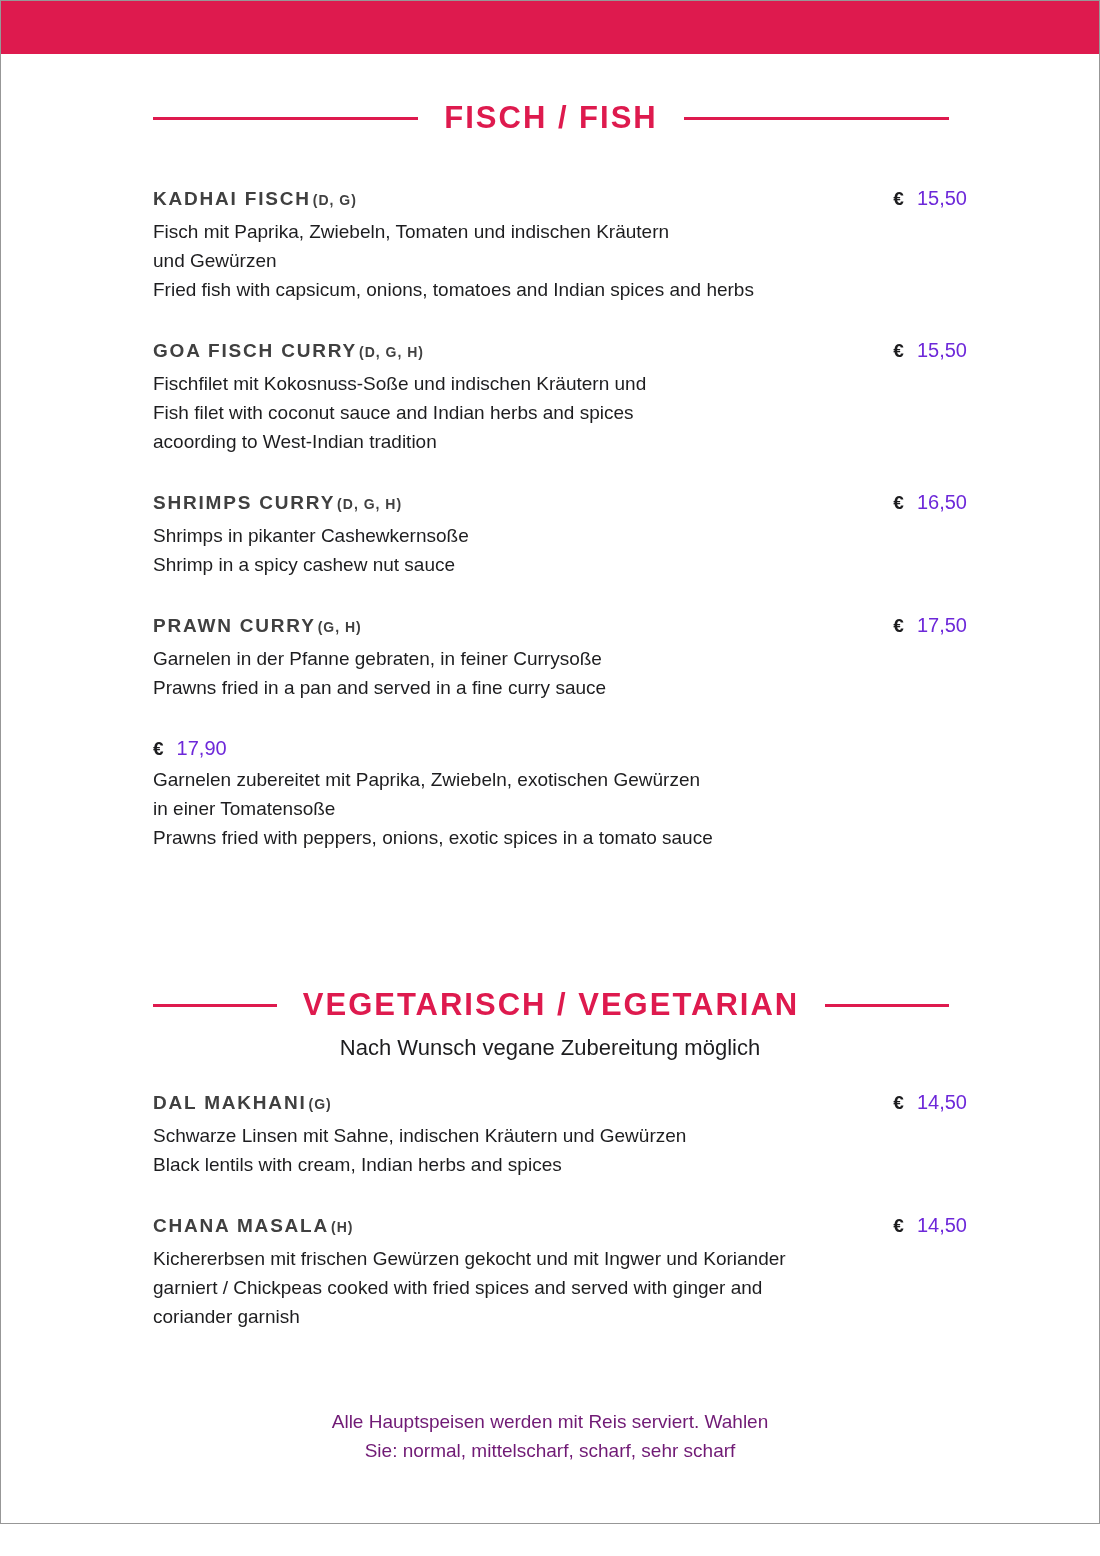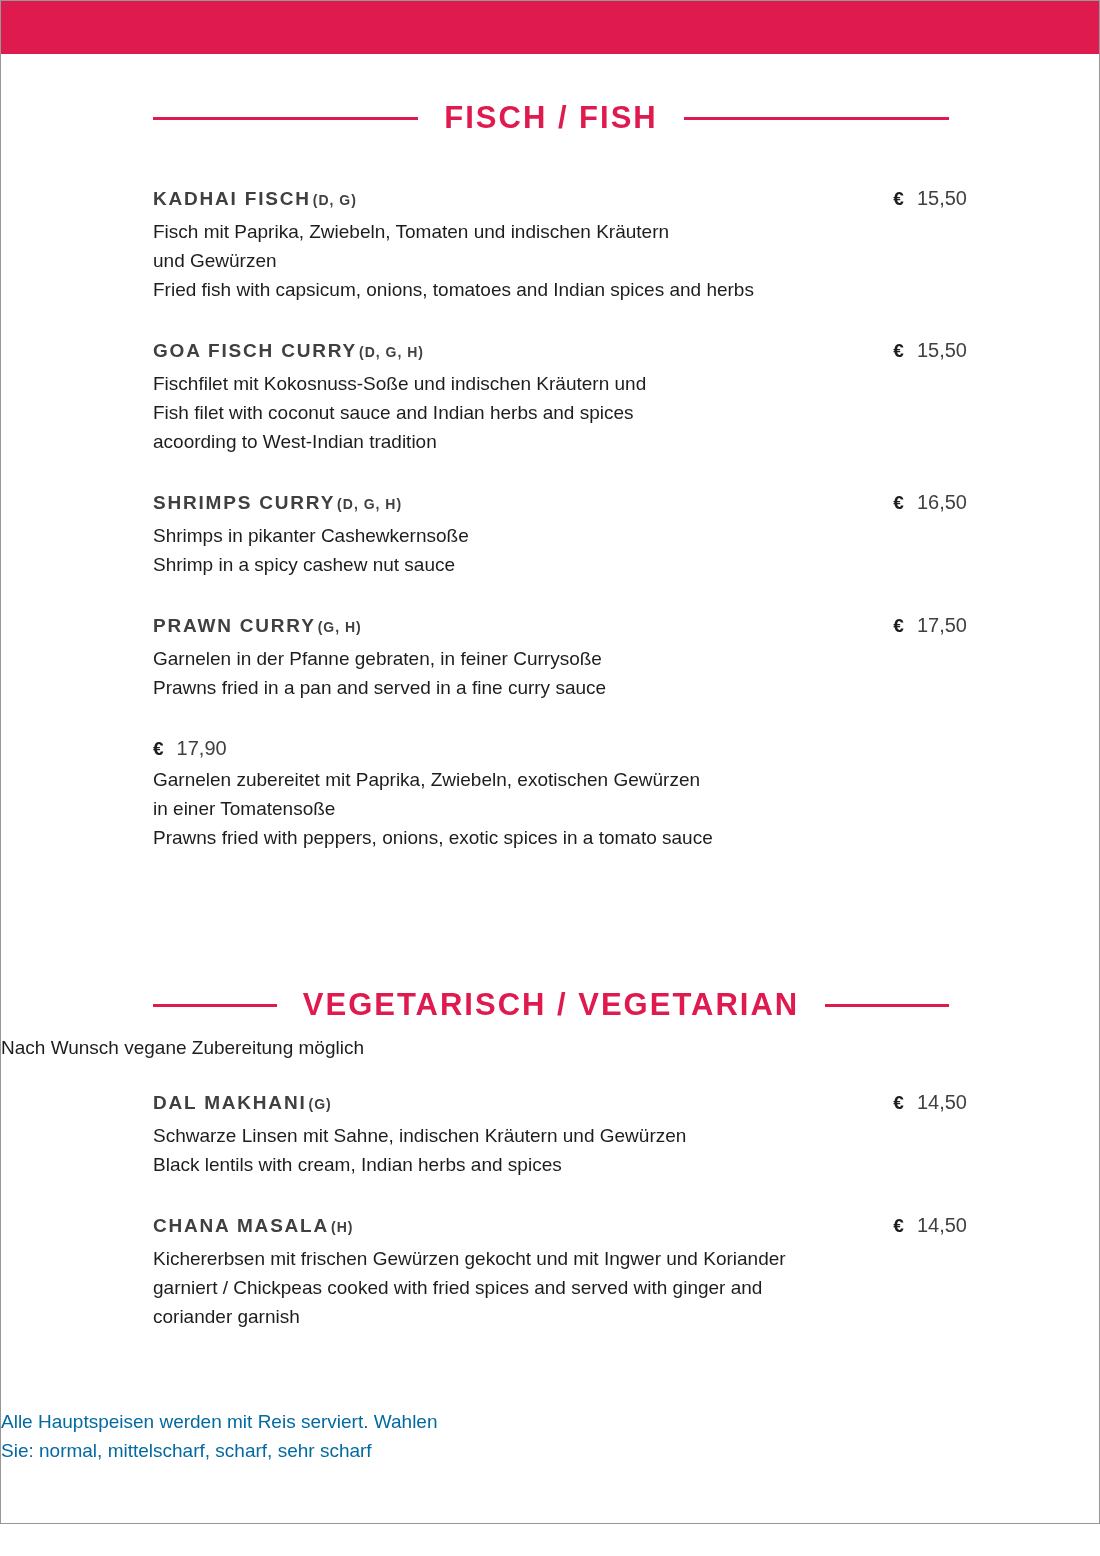--- a/index.html
+++ b/index.html
@@ -34,22 +34,22 @@
     background: #de1a4e;
   }
   .heading .title {
     color: #de1a4e;
     font-weight: bold;
     font-size: 31px;
     letter-spacing: 2px;
     white-space: nowrap;
   }
   .subtitle {
-    text-align: left;
-    font-size: 19px;
+    text-align: center;
+    font-size: 22px;
     line-height: 29px;
     margin-top: 10px;
     color: #1d1d1f;
   }
   .items {
     margin: 48px 132px 0 152px;
   }
   .items.second { margin-top: 26px; }
   .item { margin-bottom: 32px; }
   .item-head {
@@ -61,30 +61,30 @@
   .item-title { color: #404040; font-weight: bold; white-space: nowrap; }
   .item-name { font-size: 19px; letter-spacing: 1.8px; }
   .item-allergens { font-size: 14px; letter-spacing: 1px; margin-left: 2px; }
   .item-price {
     display: flex;
     align-items: baseline;
     gap: 13px;
     white-space: nowrap;
   }
   .euro { font-weight: bold; font-size: 19px; color: #1d1d1f; }
-  .price-value { font-size: 20px; color: #404040; }
+  .price-value { font-size: 20px; color: #6d28d9; }
   .desc { margin-top: 2px; }
   .desc-line { font-size: 19px; line-height: 29px; color: #1d1d1f; }
   .section-vegetarian .heading { margin-top: 135px; }
   .footer {
-    text-align: left;
+    text-align: center;
     margin-top: 76px;
     font-size: 19px;
     line-height: 29px;
-    color: #0369a1;
+    color: #701a75;
   }
 </style>
 </head>
 <body>
 
 <div class="page">
   <div class="topbar"></div>
 
   <div class="section section-fish">
     <div class="heading">

